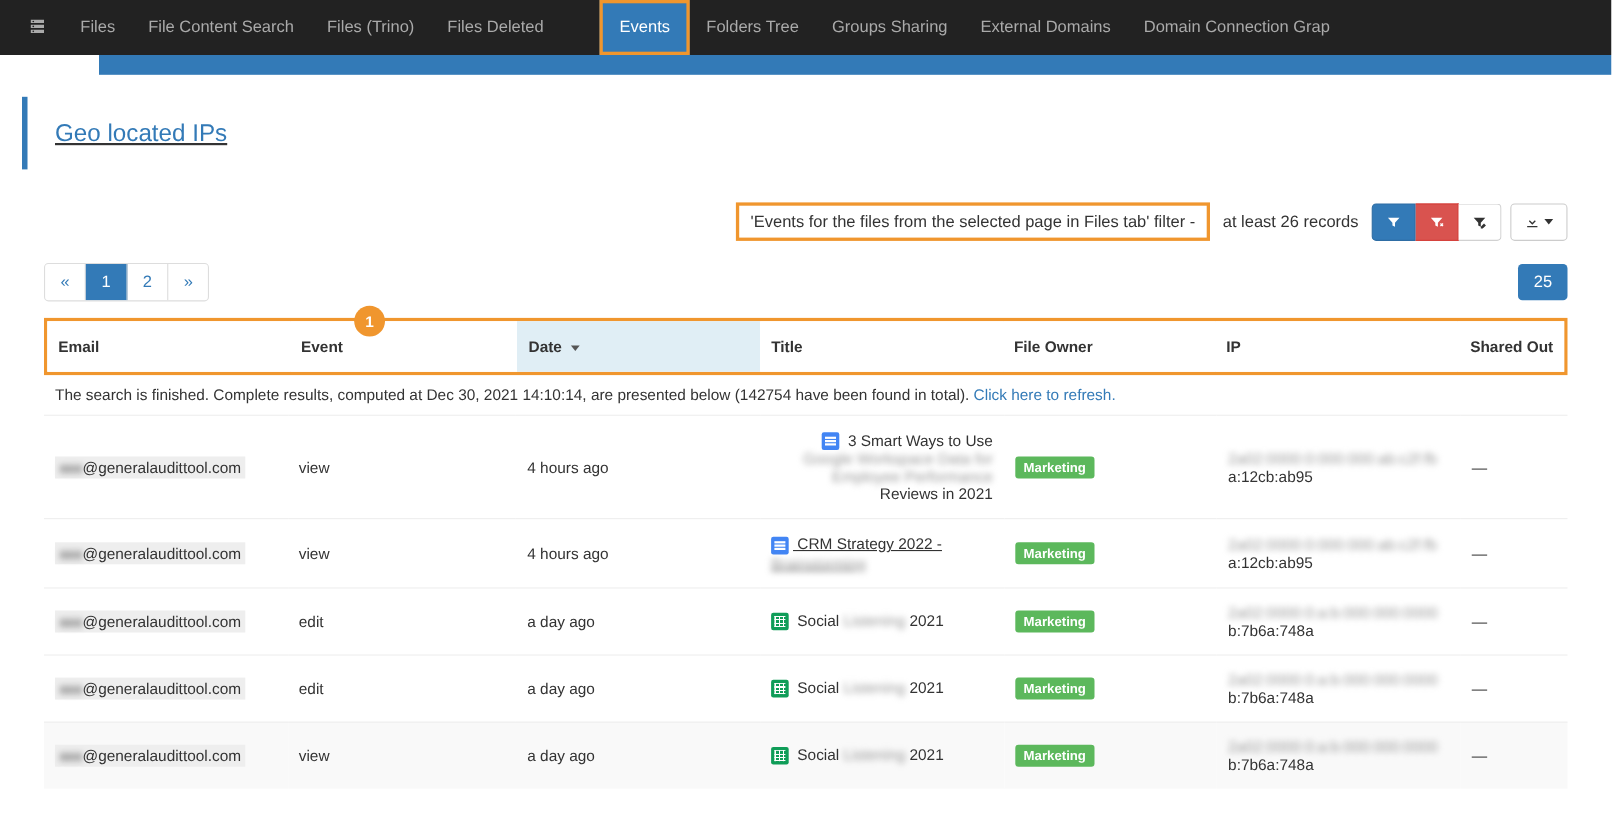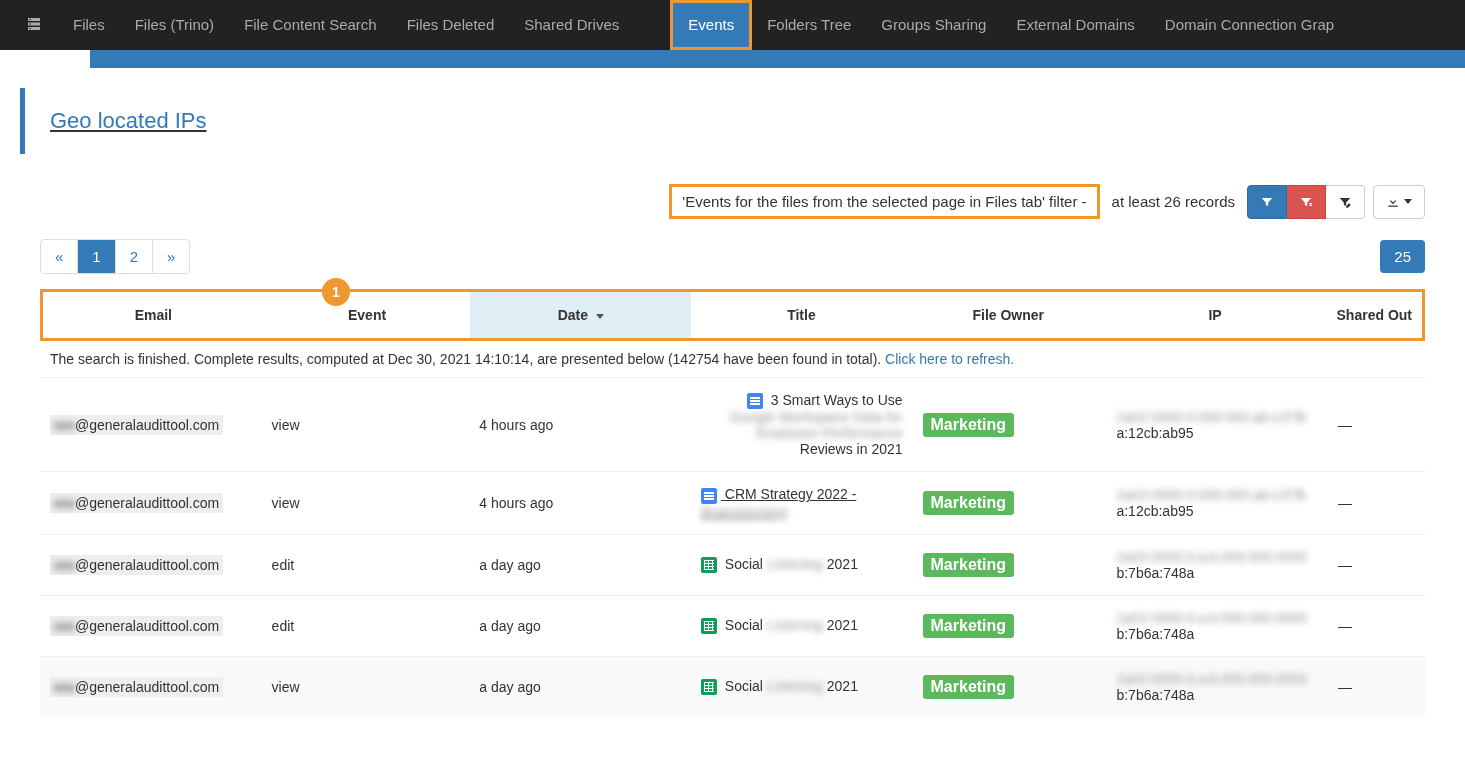--- a/index.html
+++ b/index.html
@@ -41,39 +41,39 @@
     .pagination .page-item:last-child { border-right: none; }
     .pagination .page-item.active { background: #337ab7; color: #fff; }
     .page-size-btn { background: #337ab7; color: #fff; padding: 8px 14px; border-radius: 4px; cursor: pointer; font-size: 15px; }
     
     
     .table-container { padding: 0 20px; }
     .table-highlight-wrap { border: 3px solid #f0962e; position: relative; }
     .annotation-badge { position: absolute; top: -14px; left: 279px; width: 28px; height: 28px; background: #f0962e; color: #fff; border-radius: 50%; display: flex; align-items: center; justify-content: center; font-weight: bold; z-index: 5; font-size: 14px; }
     
     table.data-table { width: 100%; border-collapse: collapse; }
-    table.data-table th { text-align: center; padding: 15px 10px; font-weight: 700; font-size: 14px; background: #fff; }
+    table.data-table th { text-align: left; padding: 15px 10px; font-weight: 700; font-size: 14px; background: #fff; }
     table.data-table th.sorted { background: #e0eef5; }
     table.data-table td { padding: 14px 10px; border-top: 1px solid #eee; vertical-align: middle; font-size: 14px; }
     
     .search-summary { text-align: left; padding: 10px; font-size: 14px; color: #333; }
     .search-summary a { color: #337ab7; cursor: pointer; }
     
     .email-blur { background: #eee; padding: 2px 4px; filter: blur(0); display: inline-block; }
     .email-blur .blur-part { filter: blur(3px); display: inline-block; }
     .title-cell .blur-line { filter: blur(3px); color: #999; }
     .ip-blur { filter: blur(3px); color: #999; display: block; }
     
     .file-icon { display: inline-block; width: 16px; height: 16px; vertical-align: middle; margin-right: 4px; }
     .file-icon.doc { background: linear-gradient(#4285f4, #4285f4); border-radius: 2px; position: relative; }
     .file-icon.doc::after { content: ''; position: absolute; left: 3px; right: 3px; top: 4px; height: 2px; background: #fff; box-shadow: 0 3px 0 #fff, 0 6px 0 #fff; }
     .file-icon.sheet { background: linear-gradient(#0f9d58, #0f9d58); border-radius: 2px; position: relative; }
     .file-icon.sheet::after { content: ''; position: absolute; left: 3px; right: 3px; top: 3px; bottom: 3px; background: repeating-linear-gradient(#fff, #fff 1px, transparent 1px, transparent 3px), repeating-linear-gradient(90deg, #fff, #fff 1px, transparent 1px, transparent 4px); }
     
-    .badge { display: inline-block; padding: 3px 8px; border-radius: 3px; font-size: 16px; color: #fff; font-weight: 700; }
+    .badge { display: inline-block; padding: 3px 8px; border-radius: 3px; font-size: 12px; color: #fff; font-weight: 700; }
     .badge-green { background: #5cb85c; }
     
     .sort-caret { display: inline-block; margin-left: 4px; width: 0; height: 0; border-left: 4px solid transparent; border-right: 4px solid transparent; border-top: 5px solid #555; vertical-align: middle; }
     .shared-out-header { text-align: right !important; }
     td.shared-out-cell { text-align: left; font-size: 18px; }
     
     .download-caret { display: inline-block; margin-left: 4px; width: 0; height: 0; border-left: 4px solid transparent; border-right: 4px solid transparent; border-top: 5px solid #333; vertical-align: middle; }
     
     tr.row-alt { background: #f9f9f9; }
     
@@ -84,24 +84,23 @@
 <div class="top-nav">
   <span class="db-icon">
     <svg class="icon-svg" viewBox="0 0 24 24" style="width:18px;height:18px;fill:#aaa;">
         <path d="M4 4h16v4H4zM4 10h16v4H4zM4 16h16v4H4z"></path>
         <circle cx="7" cy="6" r="1" fill="#222"></circle>
         <circle cx="7" cy="12" r="1" fill="#222"></circle>
         <circle cx="7" cy="18" r="1" fill="#222"></circle>
       </svg>
   </span>
   <div class="nav-item">Files</div>
+  <div class="nav-item">File Content Search</div>
   <div class="nav-item">Files (Trino)</div>
-  <div class="nav-item">File Content Search</div>
   <div class="nav-item">Files Deleted</div>
-  <div class="nav-item">Shared Drives</div>
   <div class="nav-item active highlighted">Events</div>
   <div class="nav-item">Folders Tree</div>
   <div class="nav-item">Groups Sharing</div>
   <div class="nav-item">External Domains</div>
   <div class="nav-item">Domain Connection Grap</div>
 </div>
 <div class="sub-bar"></div>
 
 <div class="section-container">
   <div class="section-title-box">

